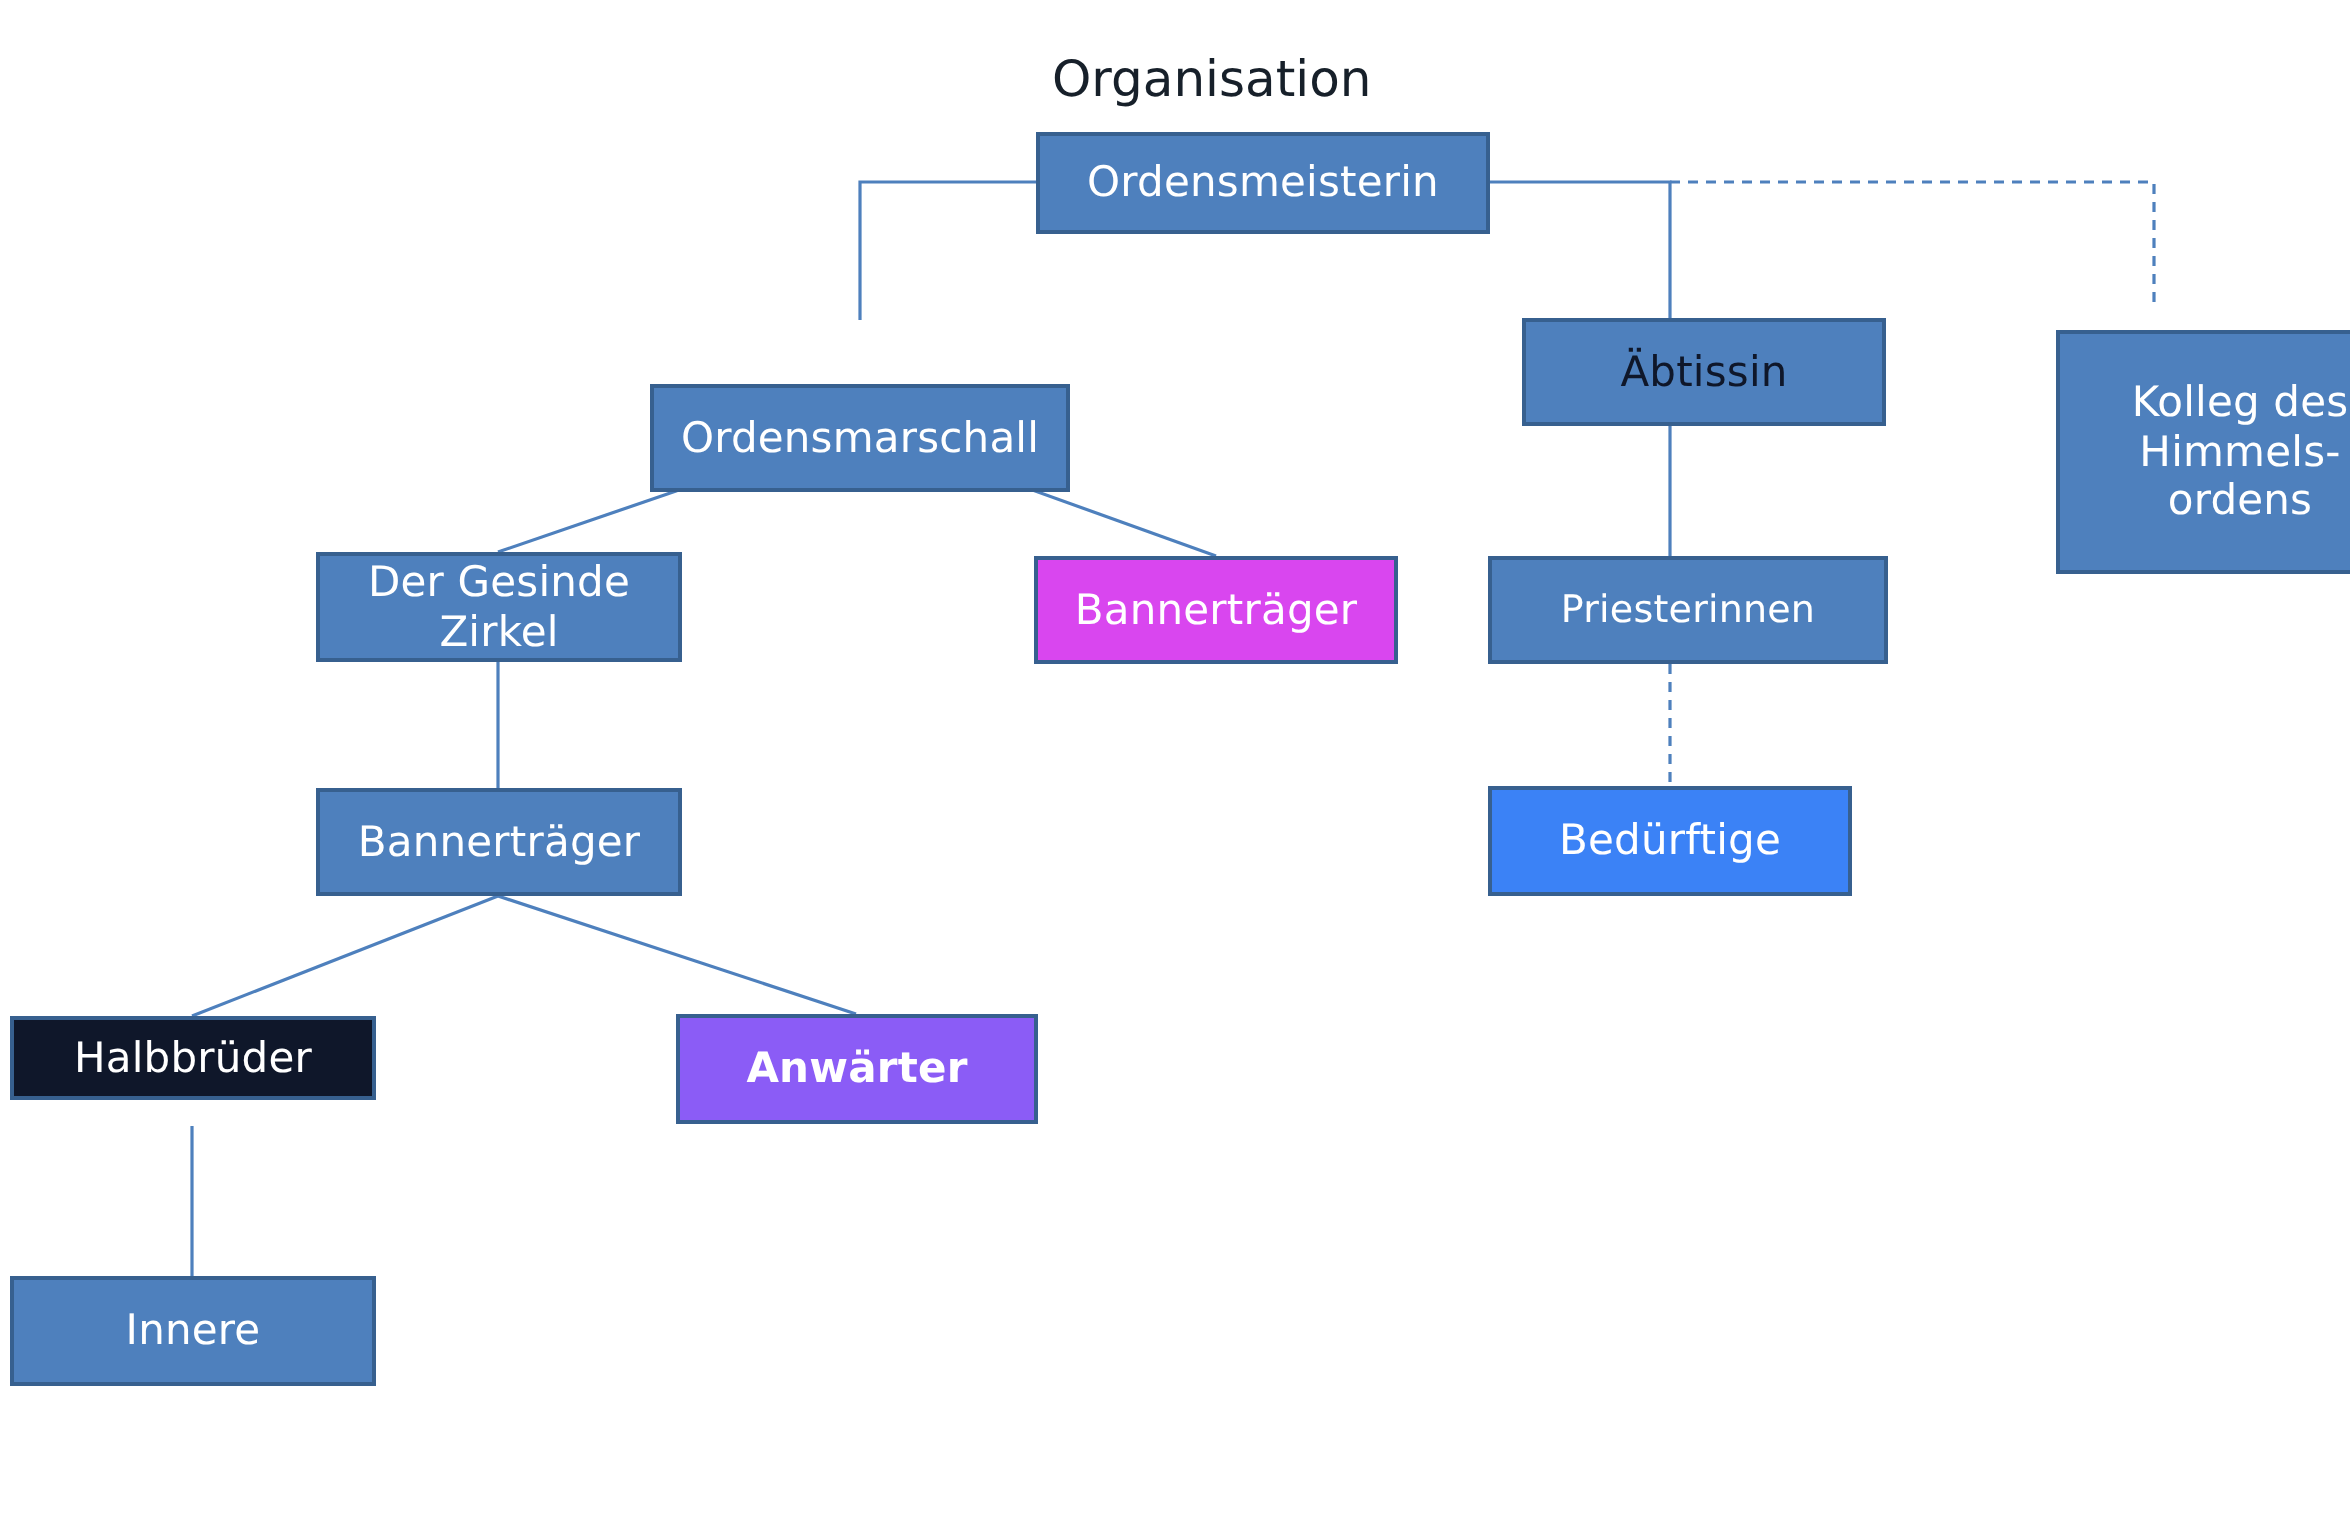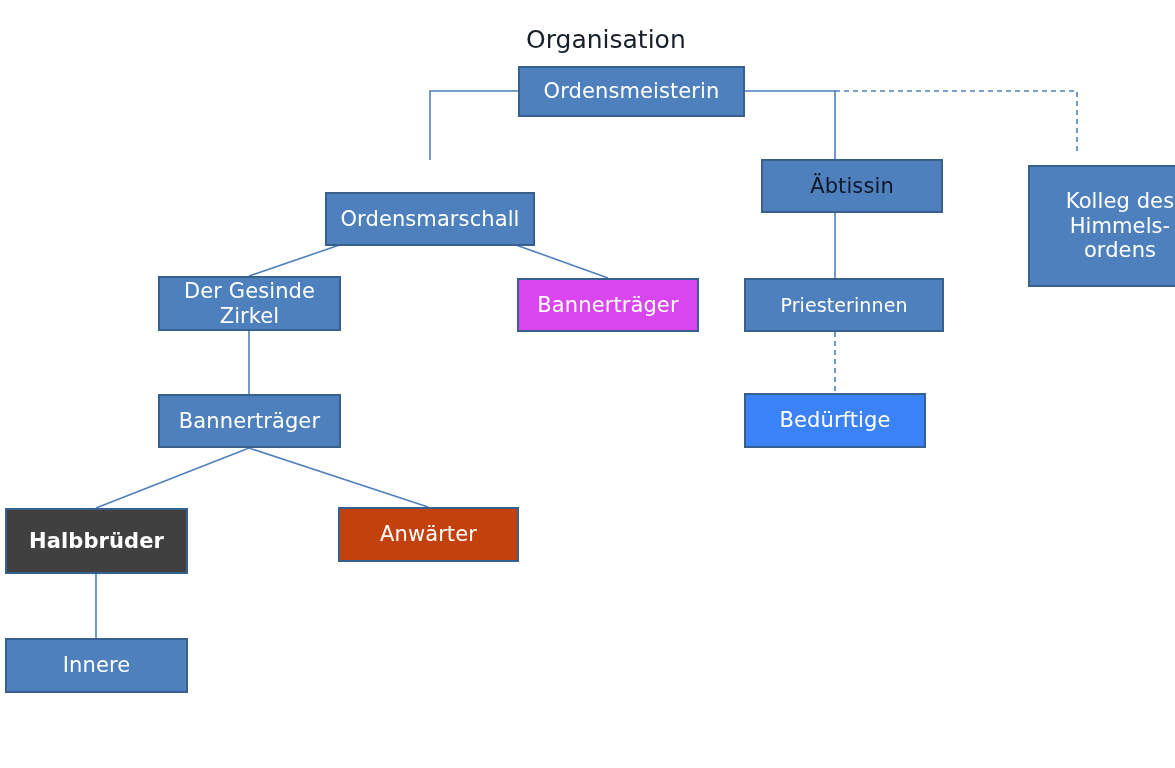--- a/index.html
+++ b/index.html
@@ -80,18 +80,18 @@
       <div class="node" style="left: 761px; top: 159px; width: 182px; height: 54px; background: rgb(78, 128, 189); border-color: rgb(55, 96, 143); color: #0f172a;">Äbtissin</div>
       <div class="node" style="left: 985px; top: 165px; width: 184px; height: 122px; background: rgb(78, 128, 189); border-color: rgb(55, 96, 143); color: rgb(255, 255, 255); margin-left: 43px;">Kolleg des
 Himmels-
 ordens</div>
       <div class="node" style="left: 158px; top: 276px; width: 183px; height: 55px; background: rgb(78, 128, 189); border-color: rgb(55, 96, 143); color: rgb(255, 255, 255);">Der Gesinde
 Zirkel</div>
       <div class="node" style="left: 517px; top: 278px; width: 182px; height: 54px; background: #d946ef; border-color: rgb(55, 96, 143); color: rgb(255, 255, 255);">Bannerträger</div>
       <div class="node small" style="left: 744px; top: 278px; width: 200px; height: 54px; background: rgb(78, 128, 189); border-color: rgb(55, 96, 143); color: rgb(255, 255, 255);">Priesterinnen</div>
       <div class="node" style="left: 158px; top: 394px; width: 183px; height: 54px; background: rgb(78, 128, 189); border-color: rgb(55, 96, 143); color: rgb(255, 255, 255);">Bannerträger</div>
       <div class="node" style="left: 744px; top: 393px; width: 182px; height: 55px; background: #3b82f6; border-color: rgb(55, 96, 143); color: rgb(255, 255, 255);">Bedürftige</div>
-      <div class="node" style="left: 5px; top: 508px; width: 183px; height: 66px; background: #404040; border-color: rgb(55, 96, 143); color: rgb(255, 255, 255); font-weight: bold;">Halbbrüder</div>
-      <div class="node" style="left: 338px; top: 507px; width: 181px; height: 55px; background: #c2410c; border-color: rgb(55, 96, 143); color: rgb(255, 255, 255);">Anwärter</div>
+      <div class="node" style="left: 5px; top: 508px; width: 183px; height: 42px; background: #0f172a; border-color: rgb(55, 96, 143); color: rgb(255, 255, 255);">Halbbrüder</div>
+      <div class="node" style="left: 338px; top: 507px; width: 181px; height: 55px; background: #8b5cf6; border-color: rgb(55, 96, 143); color: rgb(255, 255, 255); font-weight: bold;">Anwärter</div>
       <div class="node" style="left: 5px; top: 638px; width: 183px; height: 55px; background: rgb(78, 128, 189); border-color: rgb(55, 96, 143); color: rgb(255, 255, 255);">Innere</div>
     </div>
 
 </div>
 
 </body></html>

